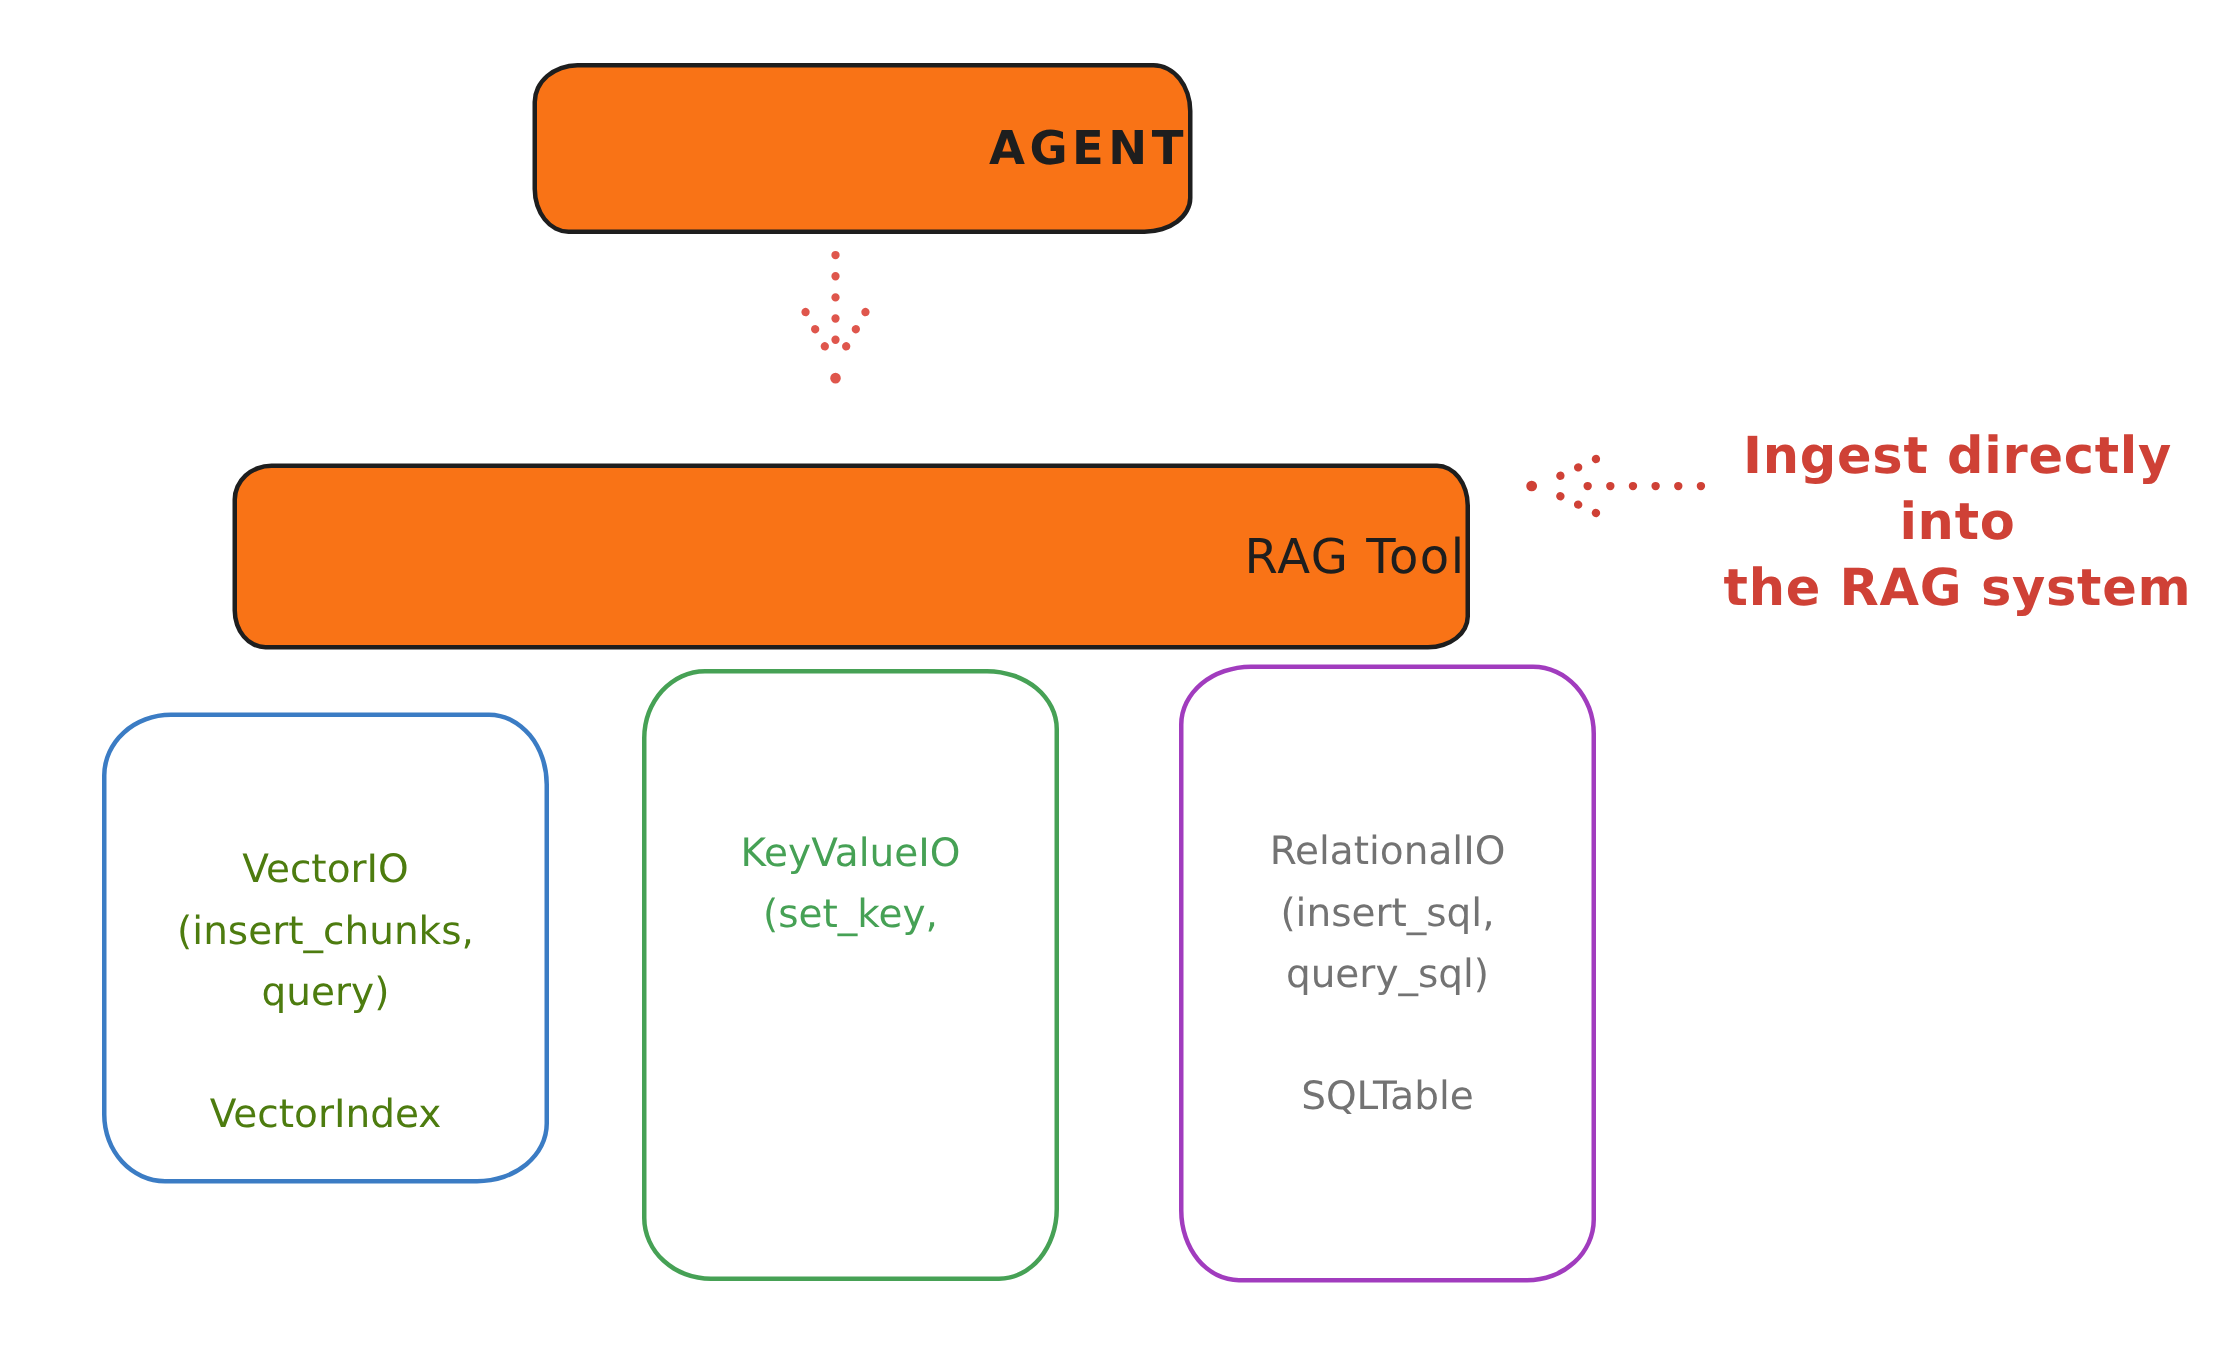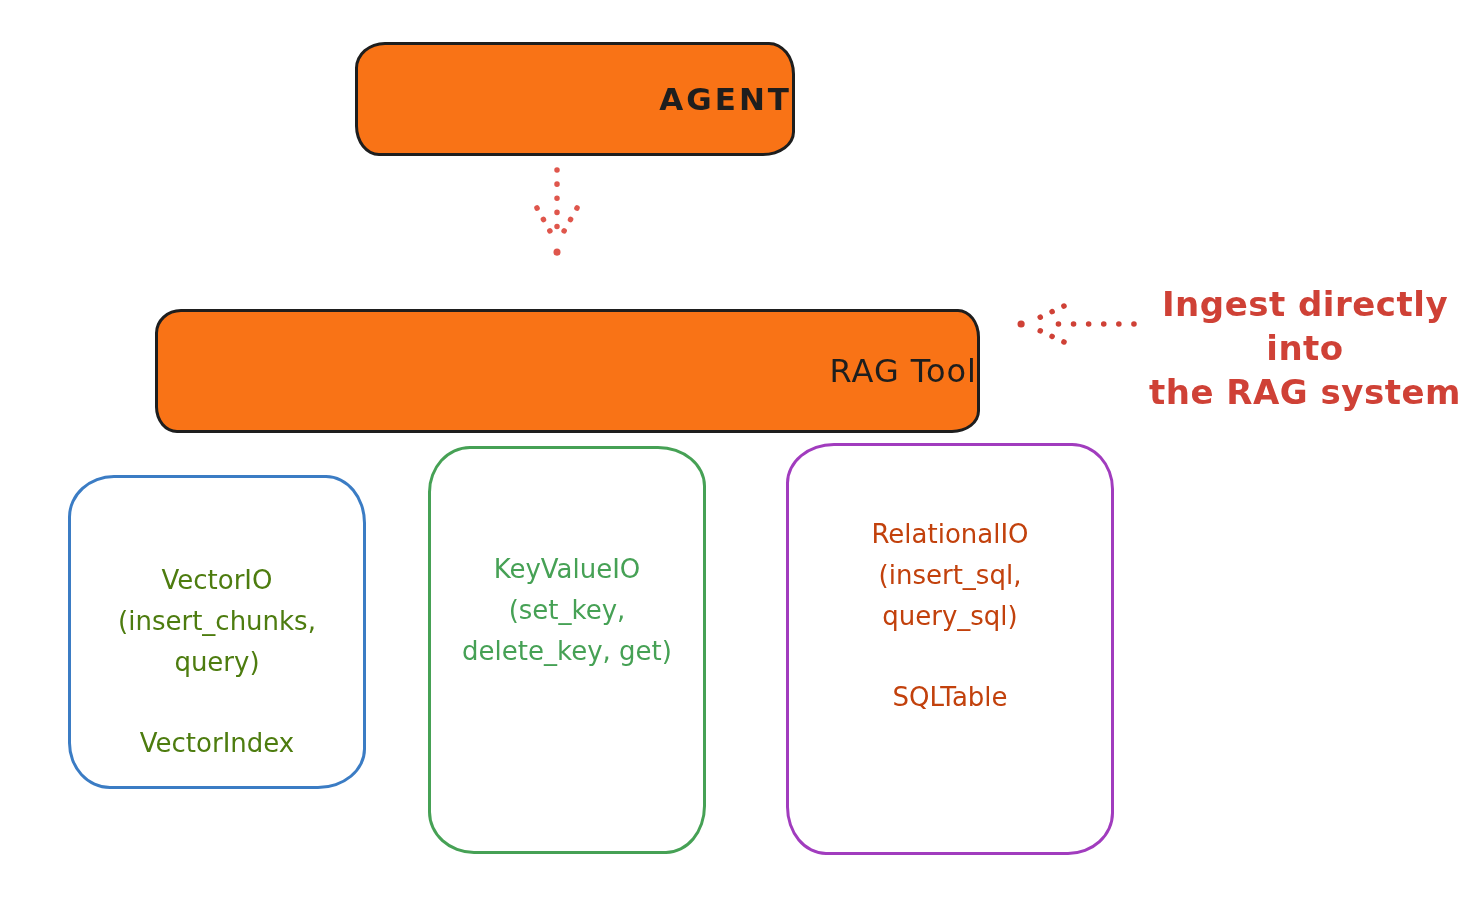--- a/index.html
+++ b/index.html
@@ -78,24 +78,24 @@
   .node-green {
     left: 428px; top: 446px;
     width: 278px; height: 408px;
     border-color: #46a155; color: #46a155;
     border-radius: 42px 48px 40px 46px / 46px 40px 48px 42px;
     padding-top: 100px;
     text-align: center;
   }
   .node-purple {
     left: 786px; top: 443px;
-    width: 328px; height: 412px;
-    border-color: #a13cbe; color: #c2410c;
+    width: 278px; height: 412px;
+    border-color: #a13cbe; color: #737373;
     border-radius: 48px 42px 46px 40px / 40px 46px 42px 48px;
-    padding-top: 68px;
+    padding-top: 102px;
   }
   .arrow-svg { position: absolute; }
 </style>
 </head>
 <body>
 
 <div class="canvas">
 
   <div class="sketch-box agent-box">
     <span>AGENT</span>
@@ -132,21 +132,20 @@
     <div>VectorIO</div>
     <div>(insert_chunks,</div>
     <div>query)</div>
     <div class="gap"></div>
     <div>VectorIndex</div>
   </div>
 
   <div class="node node-green">
     <div>KeyValueIO</div>
     <div>(set_key,</div>
-    <div>delete_key, get)</div>
     <div class="gap"></div>
   </div>
 
   <div class="node node-purple">
     <div>RelationalIO</div>
     <div>(insert_sql,</div>
     <div>query_sql)</div>
     <div class="gap"></div>
     <div>SQLTable</div>
   </div>

